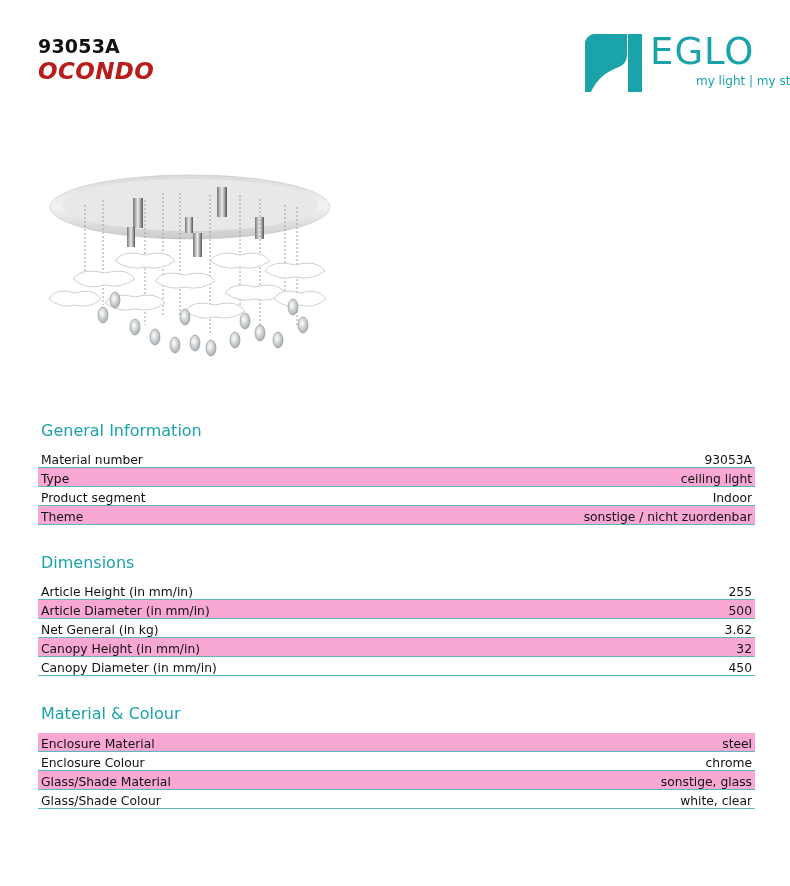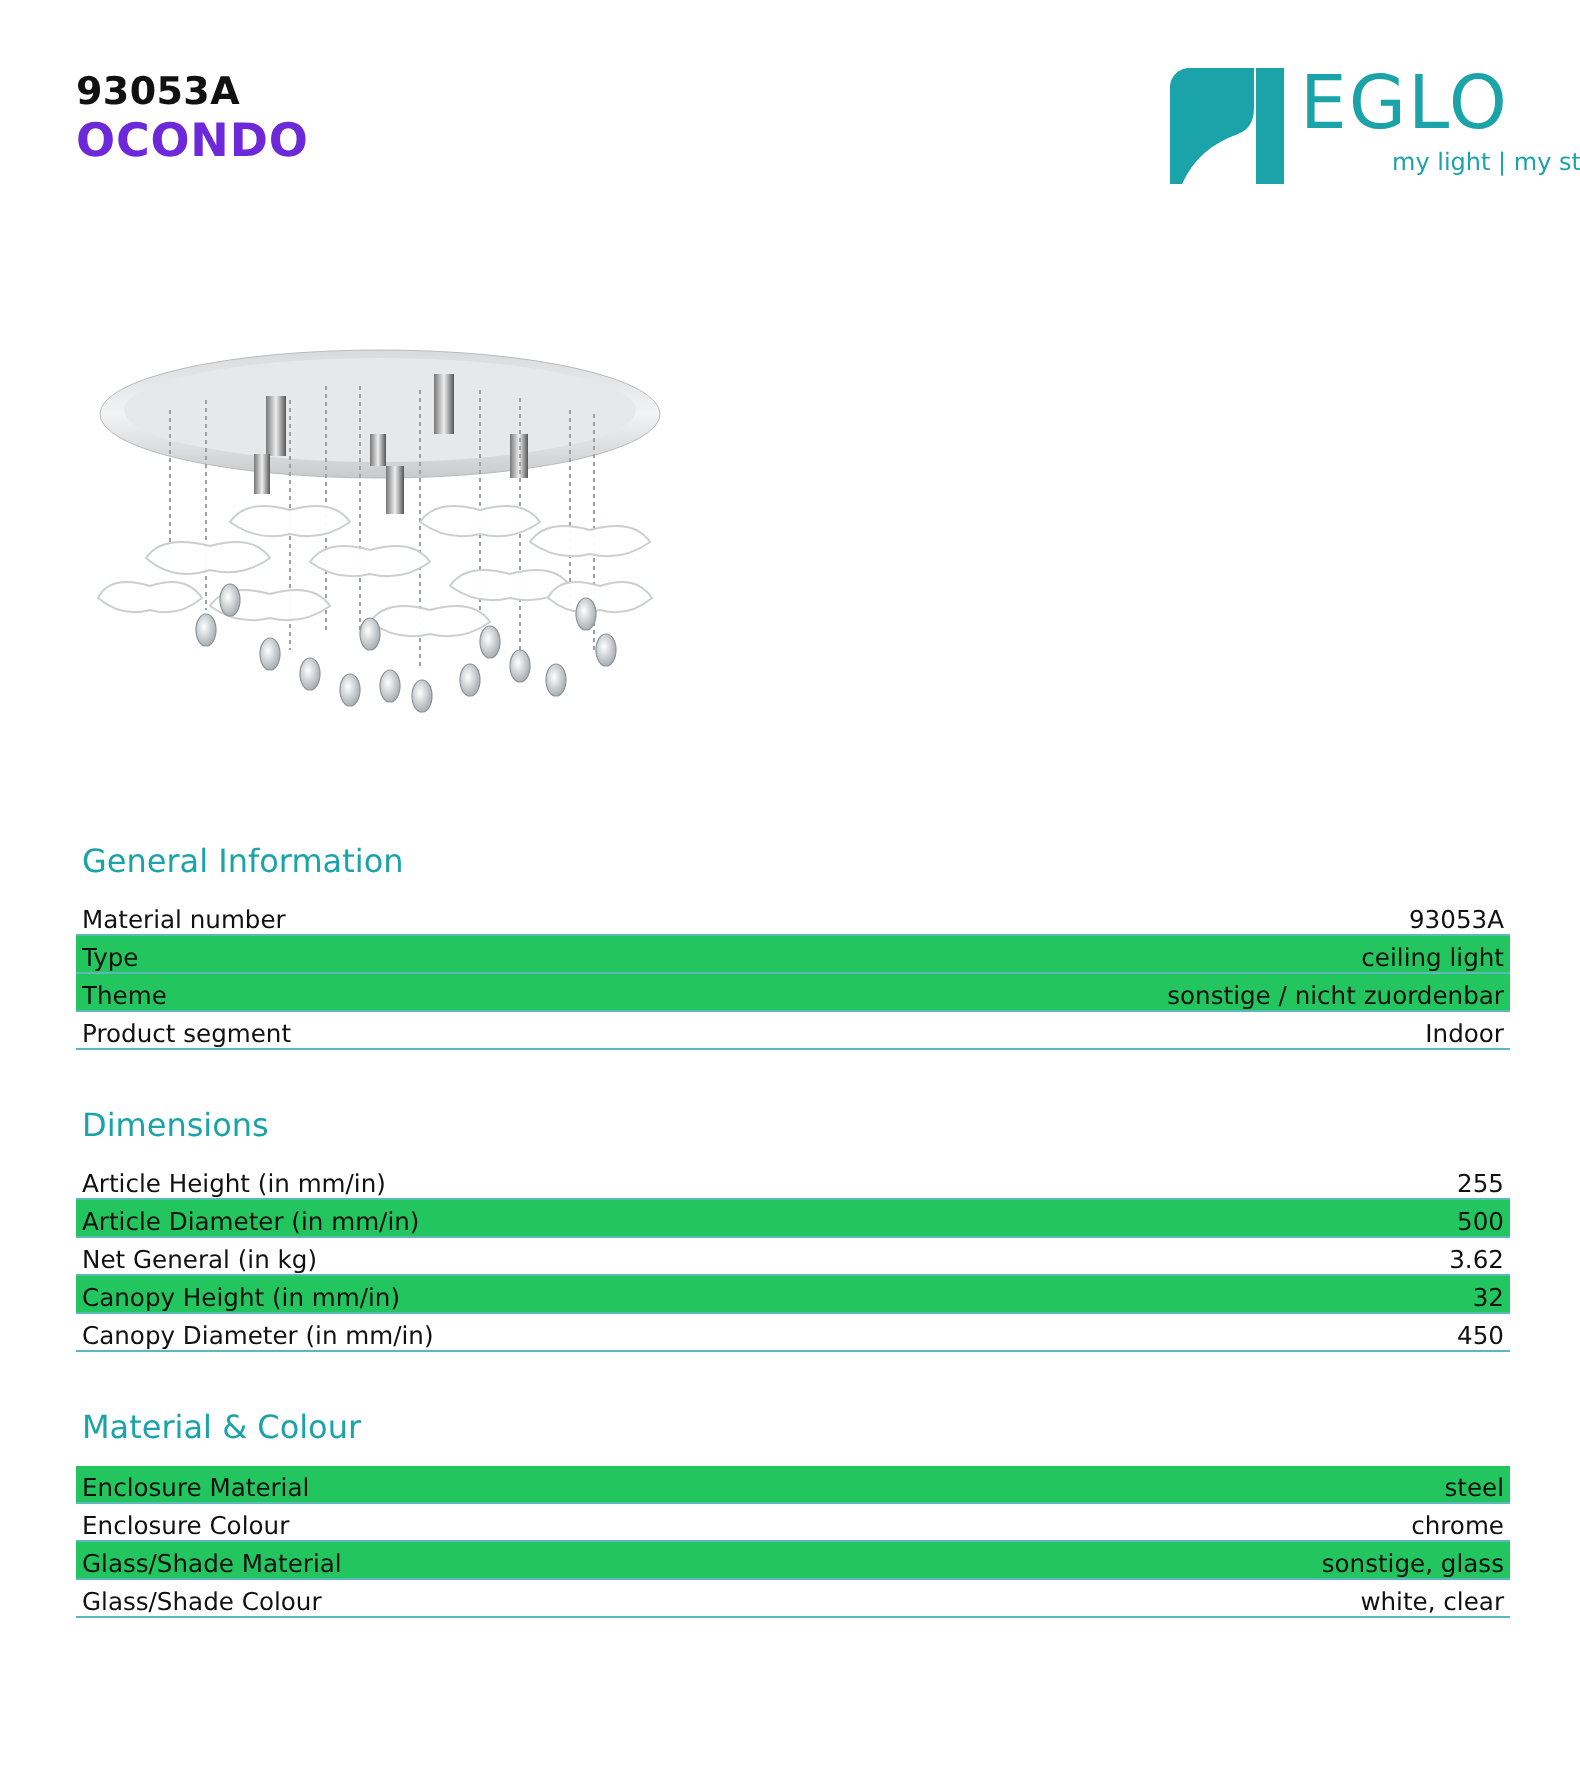--- a/index.html
+++ b/index.html
@@ -6,21 +6,21 @@
   body {
     width: 790px; height: 886px; position: relative; overflow: hidden;
     font-family: "DejaVu Sans", sans-serif; color: #111;
   }
   .article-no {
     position: absolute; left: 38px; top: 35px;
     font-size: 19px; font-weight: bold; color: #111; letter-spacing: 0.2px;
   }
   .product-name {
     position: absolute; left: 38px; top: 58px;
-    font-size: 23px; font-weight: bold; color: #6d28d9; letter-spacing: 0.4px;
+    font-size: 23px; font-weight: bold; color: #b91c1c; letter-spacing: 0.4px; font-style: italic;
   }
   .logo {
     position: absolute; left: 585px; top: 34px; width: 175px; height: 60px;
   }
   .logo-mark {
     position: absolute; left: 0; top: 0; width: 57px; height: 58px;
     background: #1aa3a8; border-top-left-radius: 10px; overflow: hidden;
   }
   .logo-word {
     position: absolute; left: 65px; top: -4px;
@@ -41,21 +41,21 @@
   .spec-table {
     position: absolute; left: 38px; width: 717px;
     border-collapse: collapse;
   }
   .spec-row {
     height: 19px; border-bottom: 1.5px solid #5bb9bd;
     display: flex; align-items: flex-end; justify-content: space-between;
     box-sizing: border-box; padding: 0 3px;
     font-size: 12.3px; color: #111;
   }
-  .spec-row.shaded { background: #22c55e; }
+  .spec-row.shaded { background: #f9a8d4; }
   .spec-value { text-align: right; }
 </style>
 </head>
 <body>
 
 <div class="article-no">93053A</div>
 <div class="product-name">OCONDO</div>
 
 <div class="logo">
   <div class="logo-mark">
@@ -146,28 +146,28 @@
 <div class="section-title" style="top:421px;">General Information</div>
 <div class="spec-table" style="top:449px;">
   <div class="spec-row">
     <span>Material number</span>
     <span class="spec-value">93053A</span>
   </div>
   <div class="spec-row shaded">
     <span>Type</span>
     <span class="spec-value">ceiling light</span>
   </div>
+  <div class="spec-row">
+    <span>Product segment</span>
+    <span class="spec-value">Indoor</span>
+  </div>
   <div class="spec-row shaded">
     <span>Theme</span>
     <span class="spec-value">sonstige / nicht zuordenbar</span>
   </div>
-  <div class="spec-row">
-    <span>Product segment</span>
-    <span class="spec-value">Indoor</span>
-  </div>
 </div>
 
 <div class="section-title" style="top:553px;">Dimensions</div>
 <div class="spec-table" style="top:581px;">
   <div class="spec-row">
     <span>Article Height (in mm/in)</span>
     <span class="spec-value">255</span>
   </div>
   <div class="spec-row shaded">
     <span>Article Diameter (in mm/in)</span>

